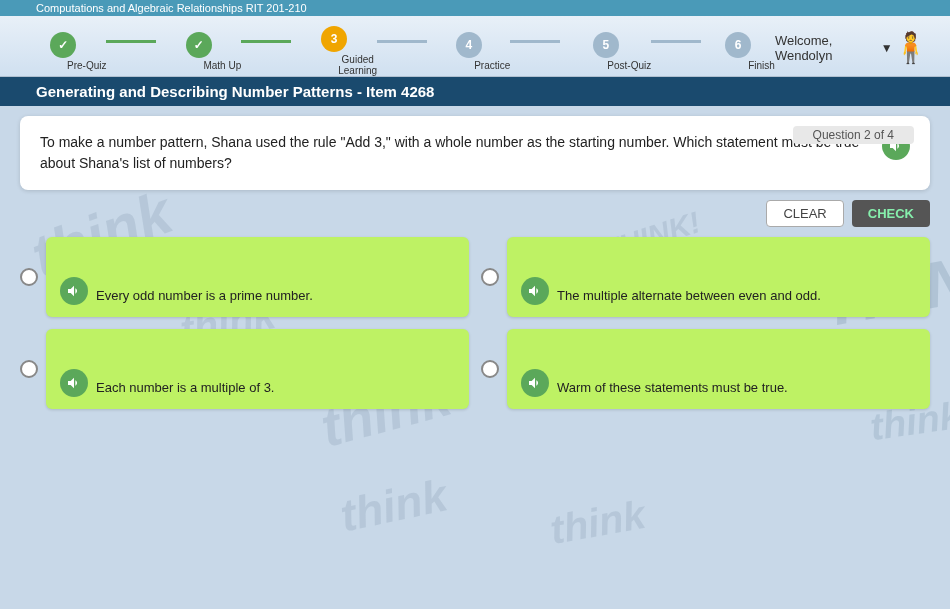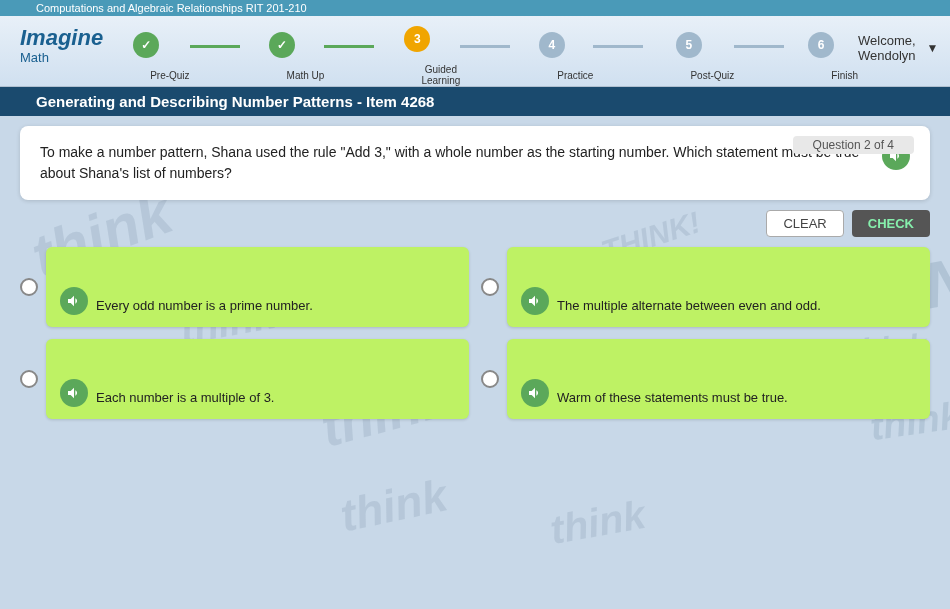--- a/index.html
+++ b/index.html
@@ -90,41 +90,41 @@
       color: white;
       position: relative;
       z-index: 2;
     }
     .step-circle.completed { background: #5ba85a; }
     .step-circle.active { background: #f0a500; }
     .step-circle.inactive { background: #a0b8cc; }
     .step-label {
       font-size: 10px;
       color: #333;
-      margin-top: 12px;
+      margin-top: 2px;
       text-align: center;
       white-space: nowrap;
       padding-left: 47px;
     }
     .step-line {
       width: 50px;
       height: 3px;
       background: #5ba85a;
       margin-bottom: 20px;
       z-index: 1;
     }
     .step-line.inactive {
       background: #a0b8cc;
     }
 
     
     .welcome-area {
       display: flex;
       align-items: center;
-      gap: 11px;
+      gap: 0;
       padding-top: 8px;
     }
     .welcome-text {
       font-size: 13px;
       color: #333;
     }
     .welcome-arrow {
       font-size: 12px;
       color: #333;
     }
@@ -287,24 +287,20 @@
   <span style="top:480px; left:340px; font-size:45px; transform:rotate(-12deg);">think</span>
   <span style="top:500px; left:550px; font-size:40px; transform:rotate(-10deg);">think</span>
   <span style="top:220px; left:600px; font-size:30px; transform:rotate(-18deg);">THINK!</span>
 </div>
 
 <div class="top-ribbon">
   <span>Computations and Algebraic Relationships RIT 201-210</span>
 </div>
 
 <div class="top-bar">
-  <div class="app-title">
-    <span class="app-title-main">Imagine</span>
-    <span class="app-title-sub">Math</span>
-  </div>
 
   <div class="progress-area">
     <div class="progress-steps">
 
       <div class="step-item">
         <div class="step-circle completed">✓</div>
         <div class="step-label">Pre-Quiz</div>
       </div>
       <div class="step-line"></div>
 

